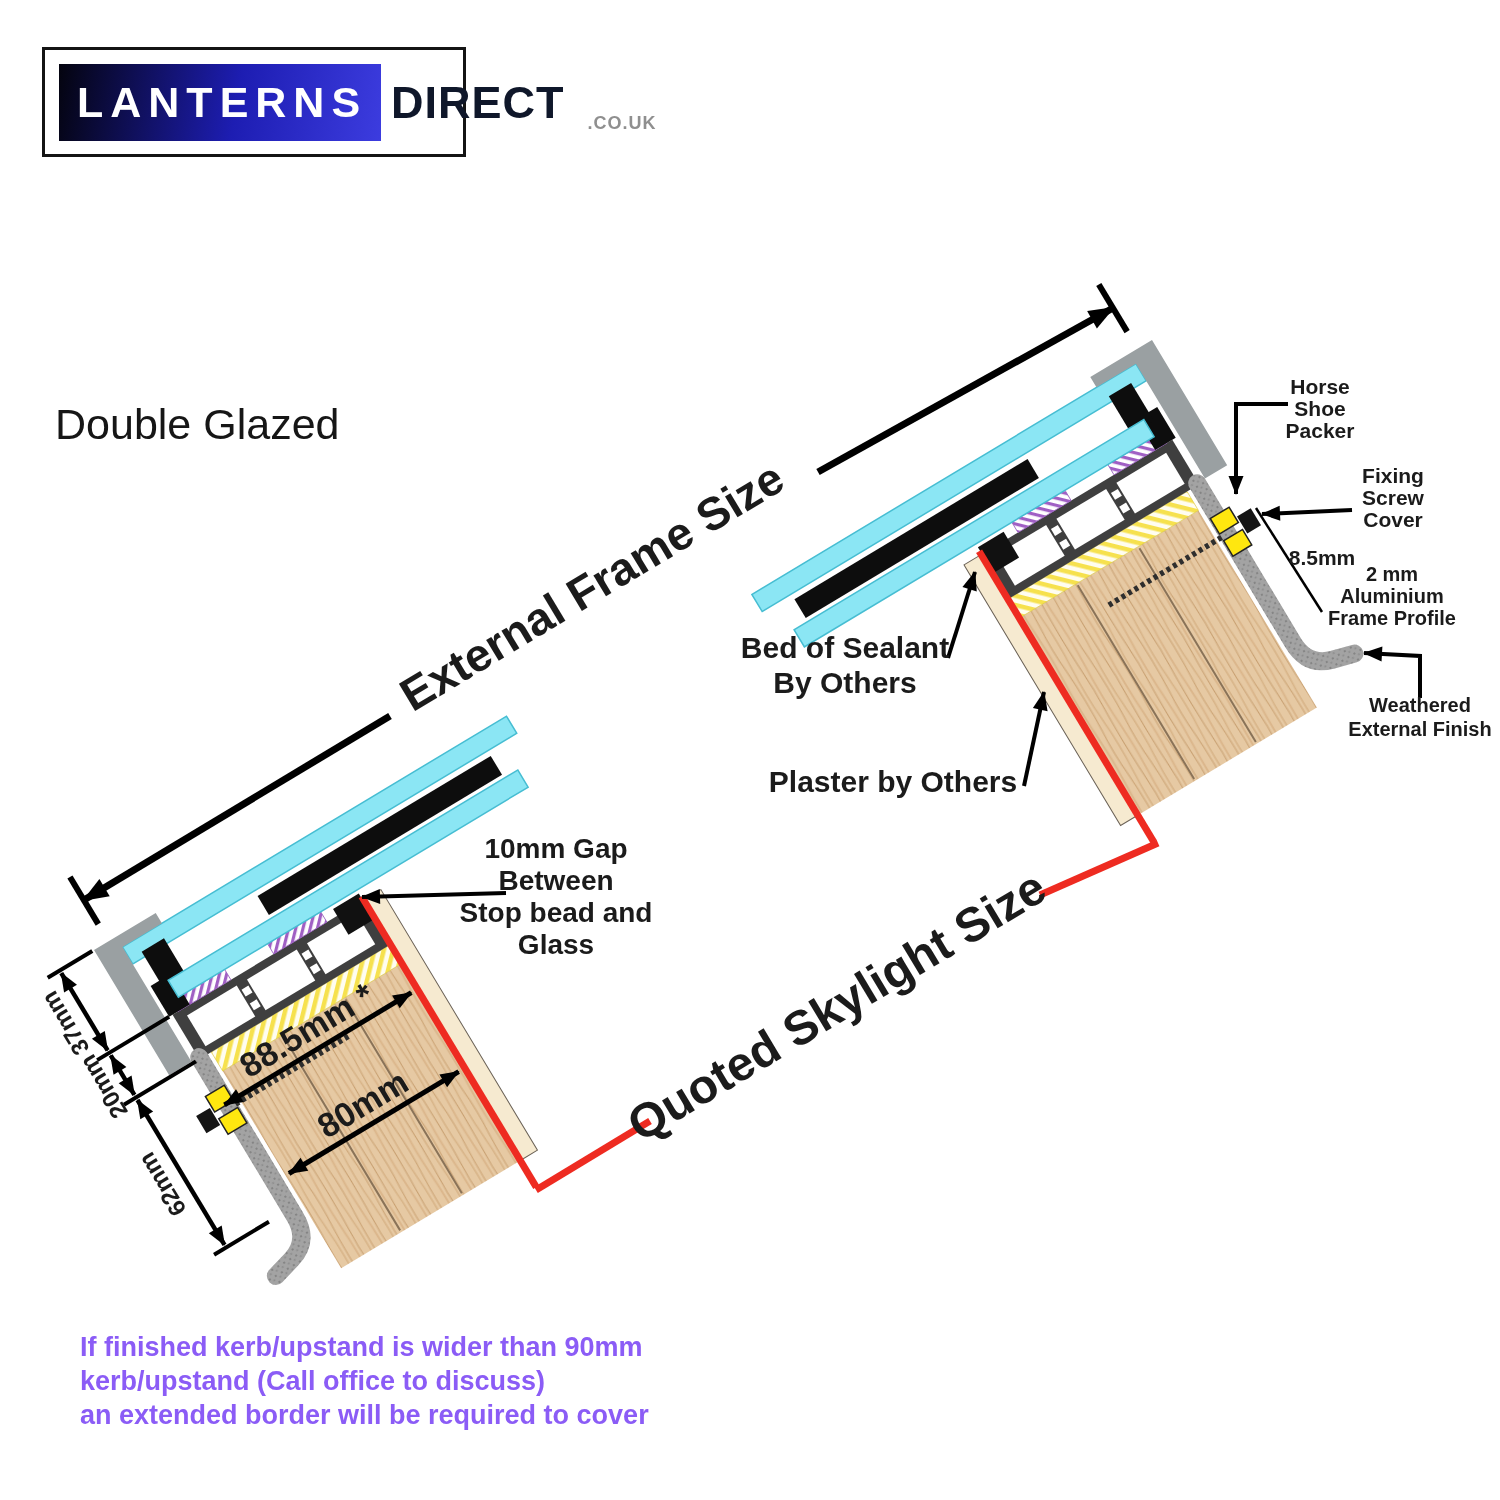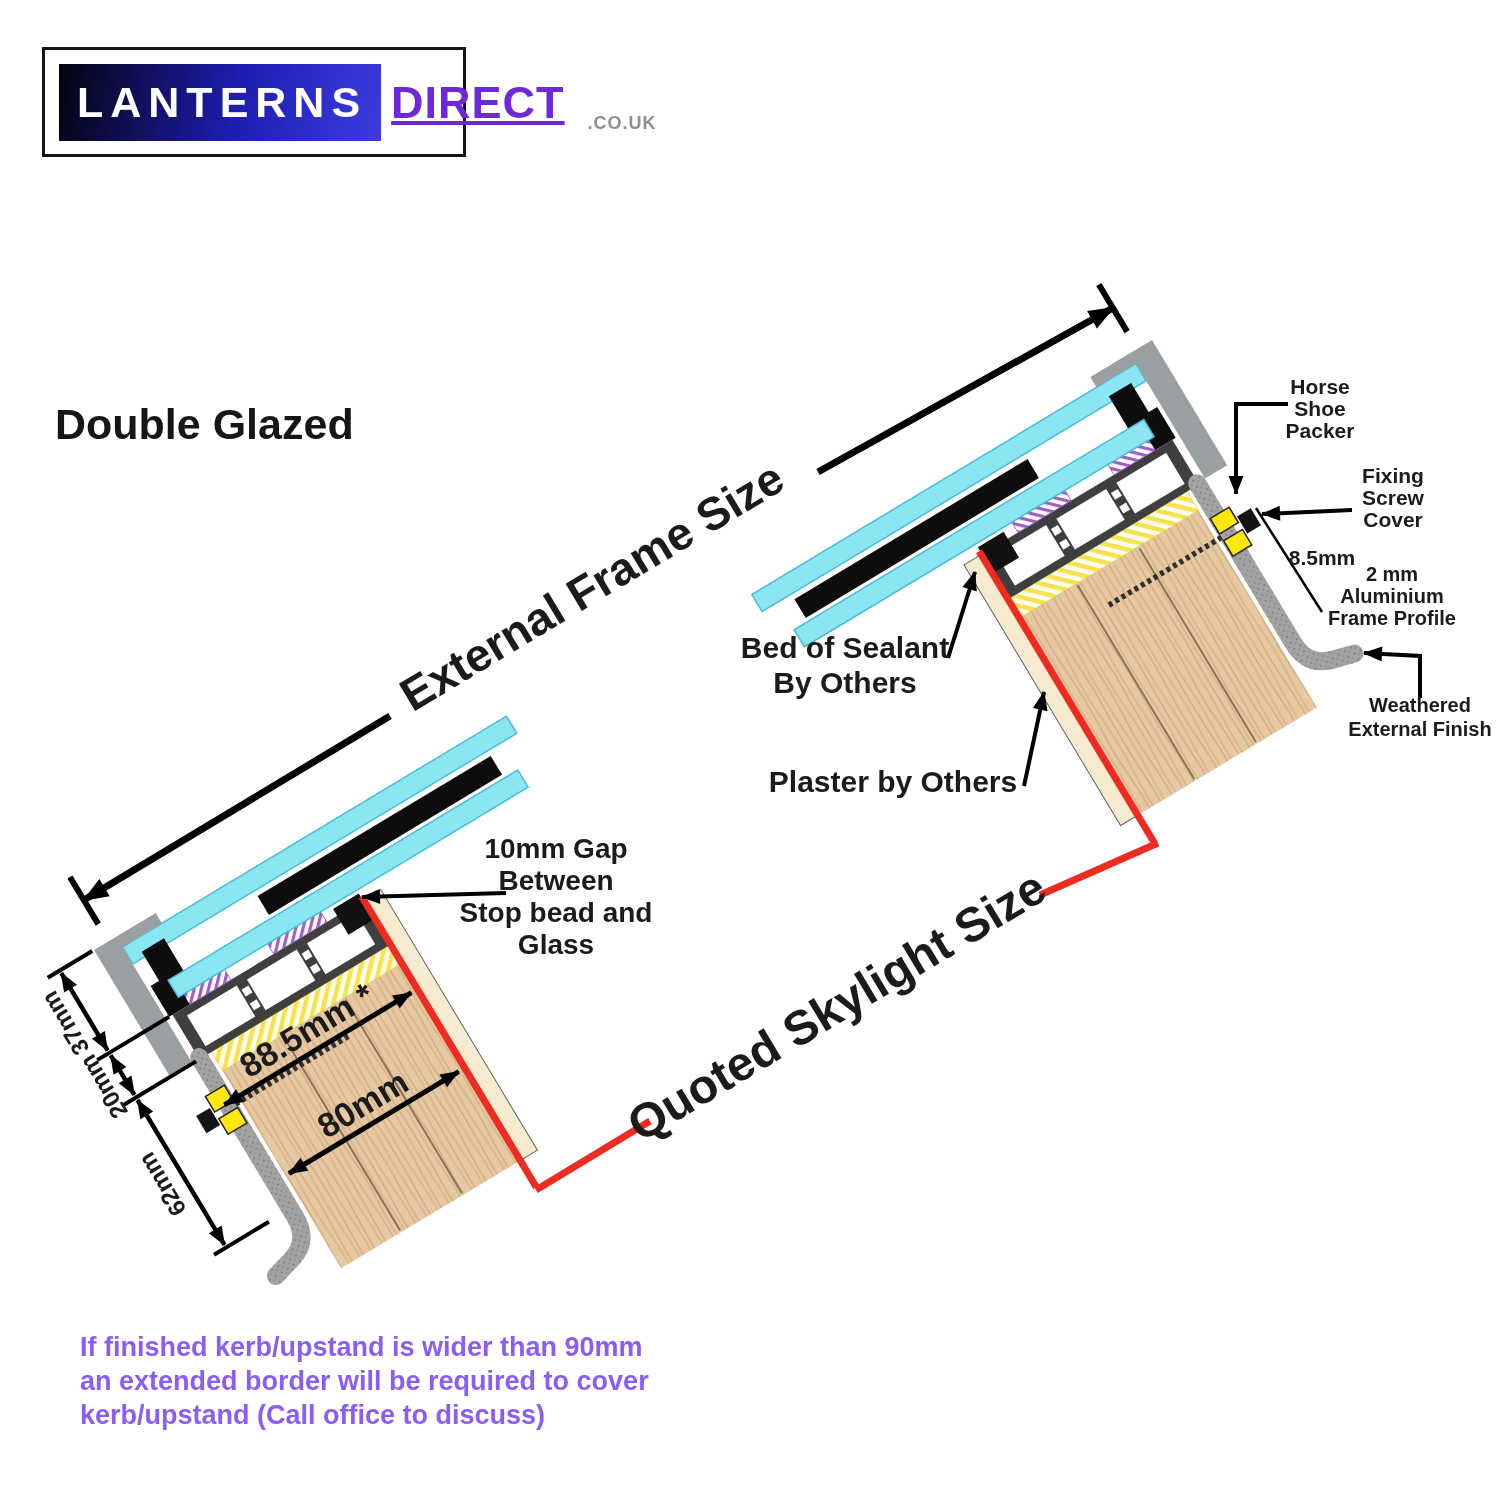--- a/index.html
+++ b/index.html
@@ -5,24 +5,24 @@
   html,body{margin:0;padding:0;background:#ffffff;width:1500px;height:1500px;
     font-family:"Liberation Sans","DejaVu Sans",sans-serif;}
   #stage{position:relative;width:1500px;height:1500px;overflow:hidden;background:#fff;}
   #diagram-svg{position:absolute;left:0;top:0;}
   .logo-box{position:absolute;left:42px;top:47px;width:424px;height:110px;
     border:3px solid #141414;background:#fff;display:flex;align-items:center;
     padding:0 14px;box-sizing:border-box;gap:10px;}
   .logo-blue{background:linear-gradient(100deg,#04040f 0%,#1d1db2 55%,#3c3cdf 100%);
     color:#fff;font-size:43px;font-weight:600;letter-spacing:7px;
     padding:17px 14px 17px 18px;line-height:1;}
-  .logo-direct{font-size:45px;font-weight:800;color:#6d28d9;letter-spacing:1px;line-height:1;text-decoration:underline;}
+  .logo-direct{font-size:45px;font-weight:800;color:#0f172a;letter-spacing:1px;line-height:1;}
   .logo-tld{font-size:18px;font-weight:700;color:#8f8f8f;align-self:flex-end;
     margin-bottom:20px;letter-spacing:1px;margin-left:13px;}
-  .page-title{position:absolute;left:55px;top:400px;font-size:43px;font-weight:700;color:#161616;}
+  .page-title{position:absolute;left:55px;top:400px;font-size:43px;font-weight:400;color:#161616;}
   .footnote{position:absolute;left:80px;top:1330px;font-size:27px;font-weight:700;
     color:#8b5cf6;line-height:34px;}
   svg text{font-family:"Liberation Sans","DejaVu Sans",sans-serif;font-weight:700;fill:#1b1b1b;}
 </style>
 </head>
 <body>
 
 <div id="stage">
 
   <div class="logo-box">
@@ -172,17 +172,17 @@
       <text x="893" y="792" text-anchor="middle" font-size="30">Plaster by Others</text>
       <text x="556" y="858" text-anchor="middle" font-size="28">10mm Gap</text>
       <text x="556" y="890" text-anchor="middle" font-size="28">Between</text>
       <text x="556" y="922" text-anchor="middle" font-size="28">Stop bead and</text>
       <text x="556" y="954" text-anchor="middle" font-size="28">Glass</text>
     </g>
   </svg>
 
   <div class="footnote">
     <div>If finished kerb/upstand is wider than 90mm</div>
+    <div>kerb/upstand (Call office to discuss)</div>
     <div>an extended border will be required to cover</div>
-    <div>kerb/upstand (Call office to discuss)</div>
   </div>
 
 </div>
 
 </body></html>

